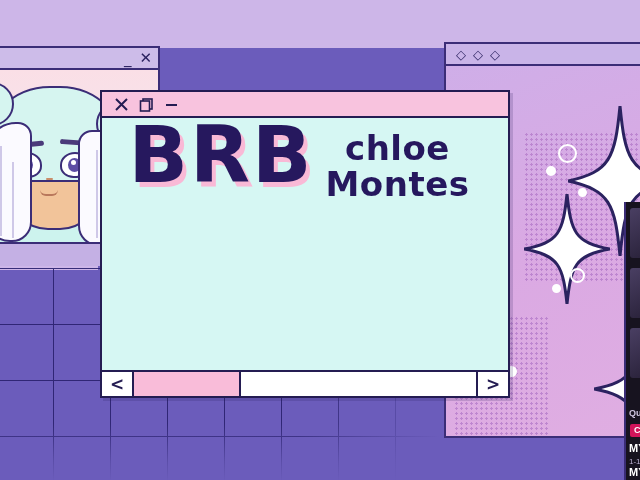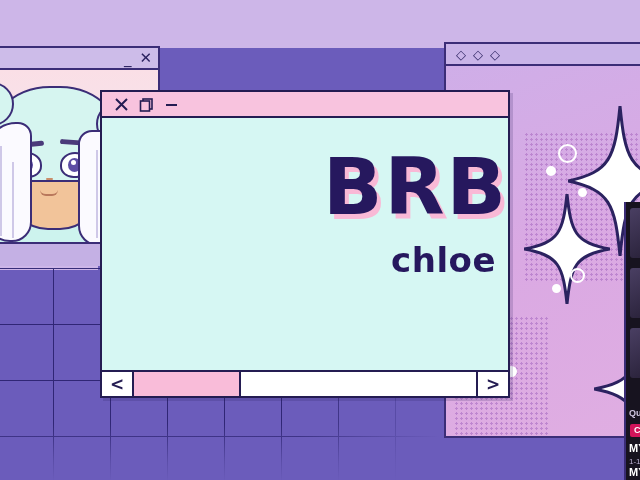--- a/index.html
+++ b/index.html
@@ -255,22 +255,22 @@
     width: 15px; height: 15px;
     display: inline-flex; align-items: center; justify-content: center;
     color: #241c52;
     cursor: pointer;
   }
   .win-main .body {
     position: relative;
     height: 204px;
     background: #d6f7f3;
     display: flex;
-    flex-direction: column;
-    align-items: flex-end;
+    flex-direction: row;
+    align-items: flex-start;
     justify-content: center;
   }
   .brb {
     font-family: "DejaVu Sans", sans-serif;
     font-weight: 900;
     font-size: 78px;
     letter-spacing: 2px;
     color: #26185e;
     text-shadow: 4px 5px 0 #f9b9d6;
     line-height: .96;
@@ -427,20 +427,21 @@
         <svg width="15" height="15" viewBox="0 0 15 15" aria-hidden="true">
           <path d="M2 8 L13 8" stroke="#241c52" stroke-width="2" fill="none"></path>
         </svg>
       </span>
     </div>
 
     <div class="body">
       <h1 class="brb">BRB</h1>
       <p class="who">
         <span>chloe</span>
+        <span class="ln2">Montes</span>
       </p>
     </div>
 
     <div class="sb">
       <div class="sb-btn left">&lt;</div>
       <div class="sb-track">
         <div class="sb-thumb"></div>
       </div>
       <div class="sb-btn right">&gt;</div>
     </div>

